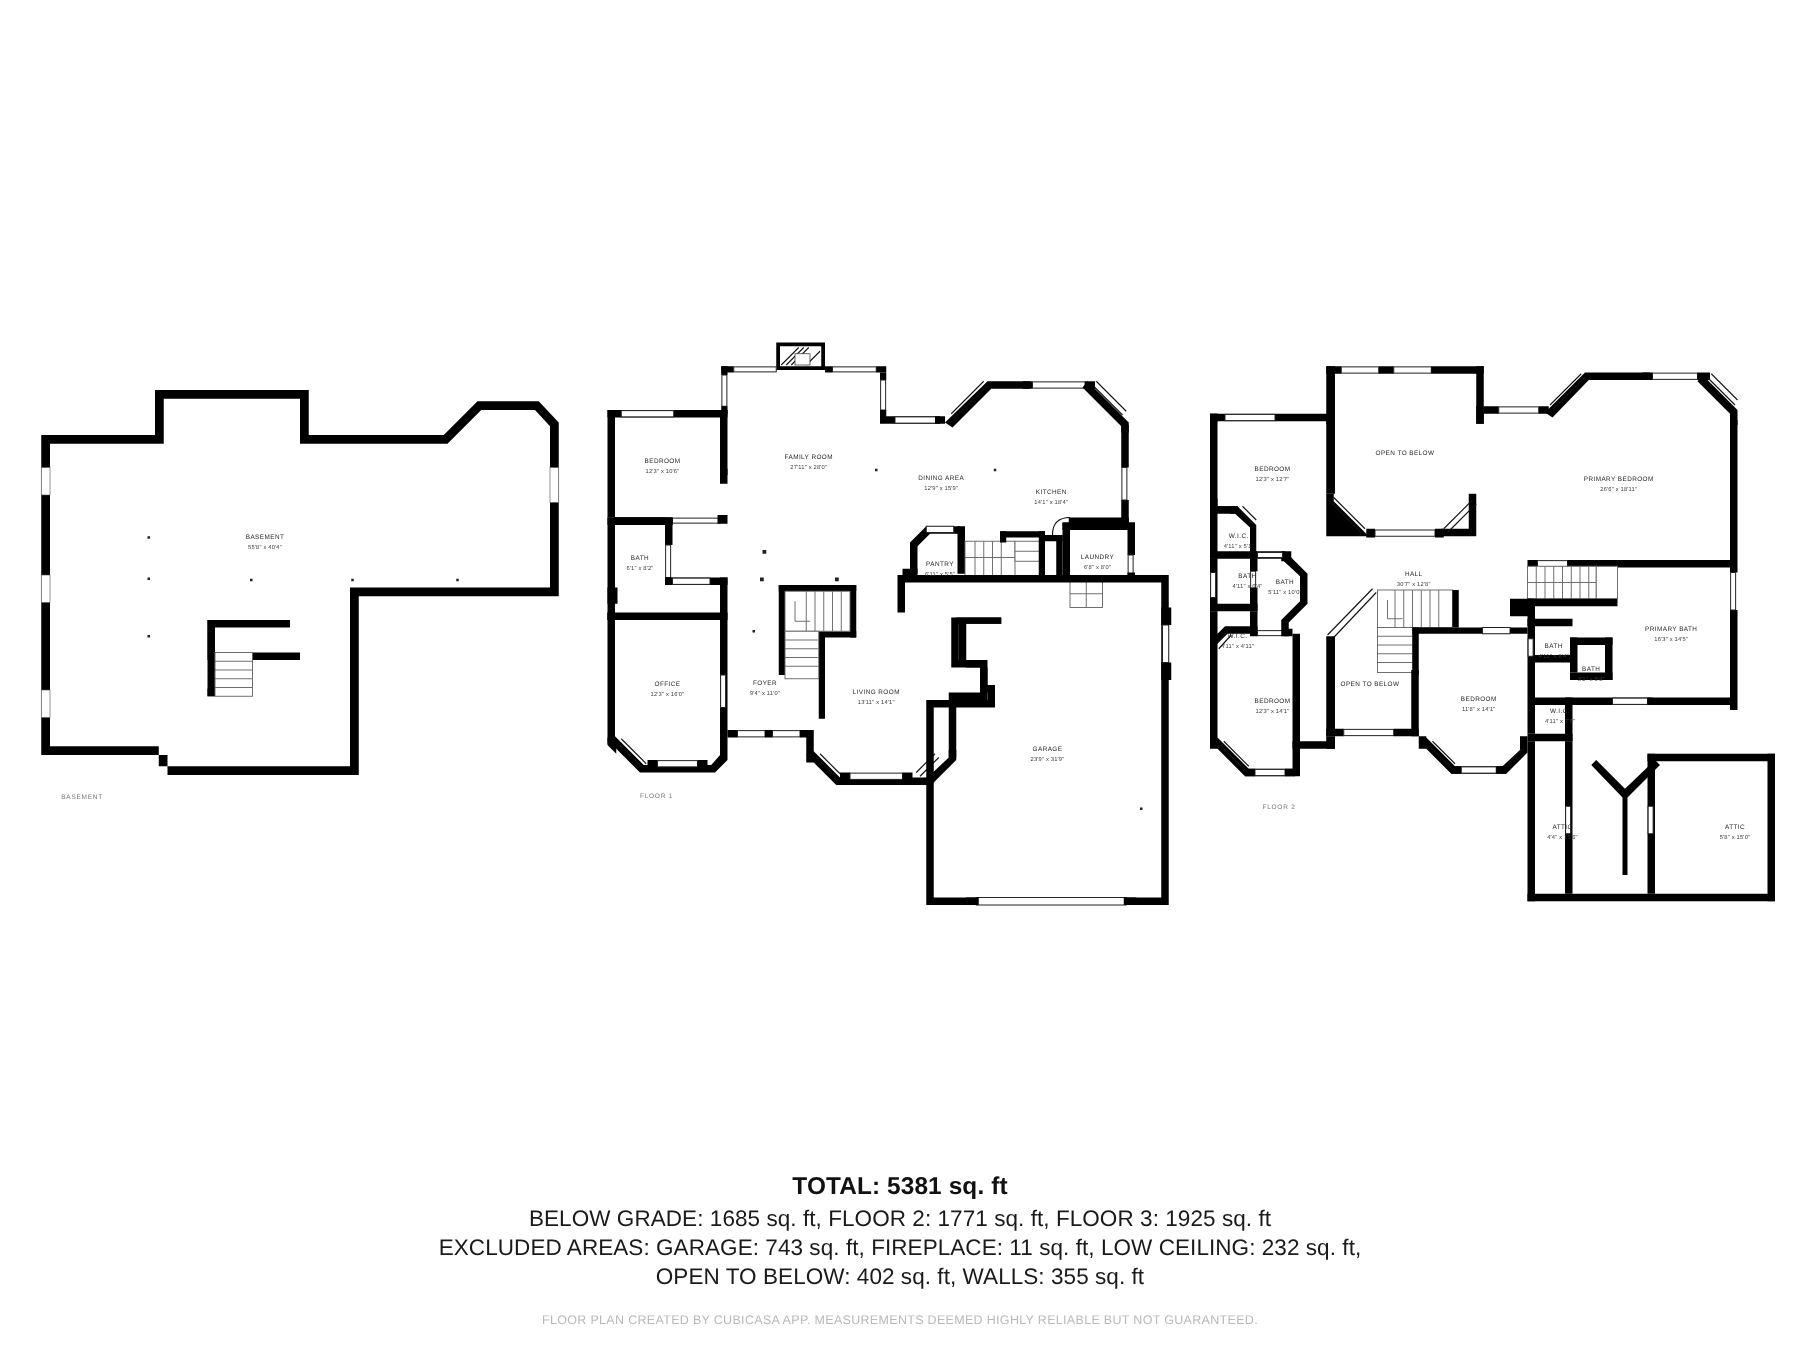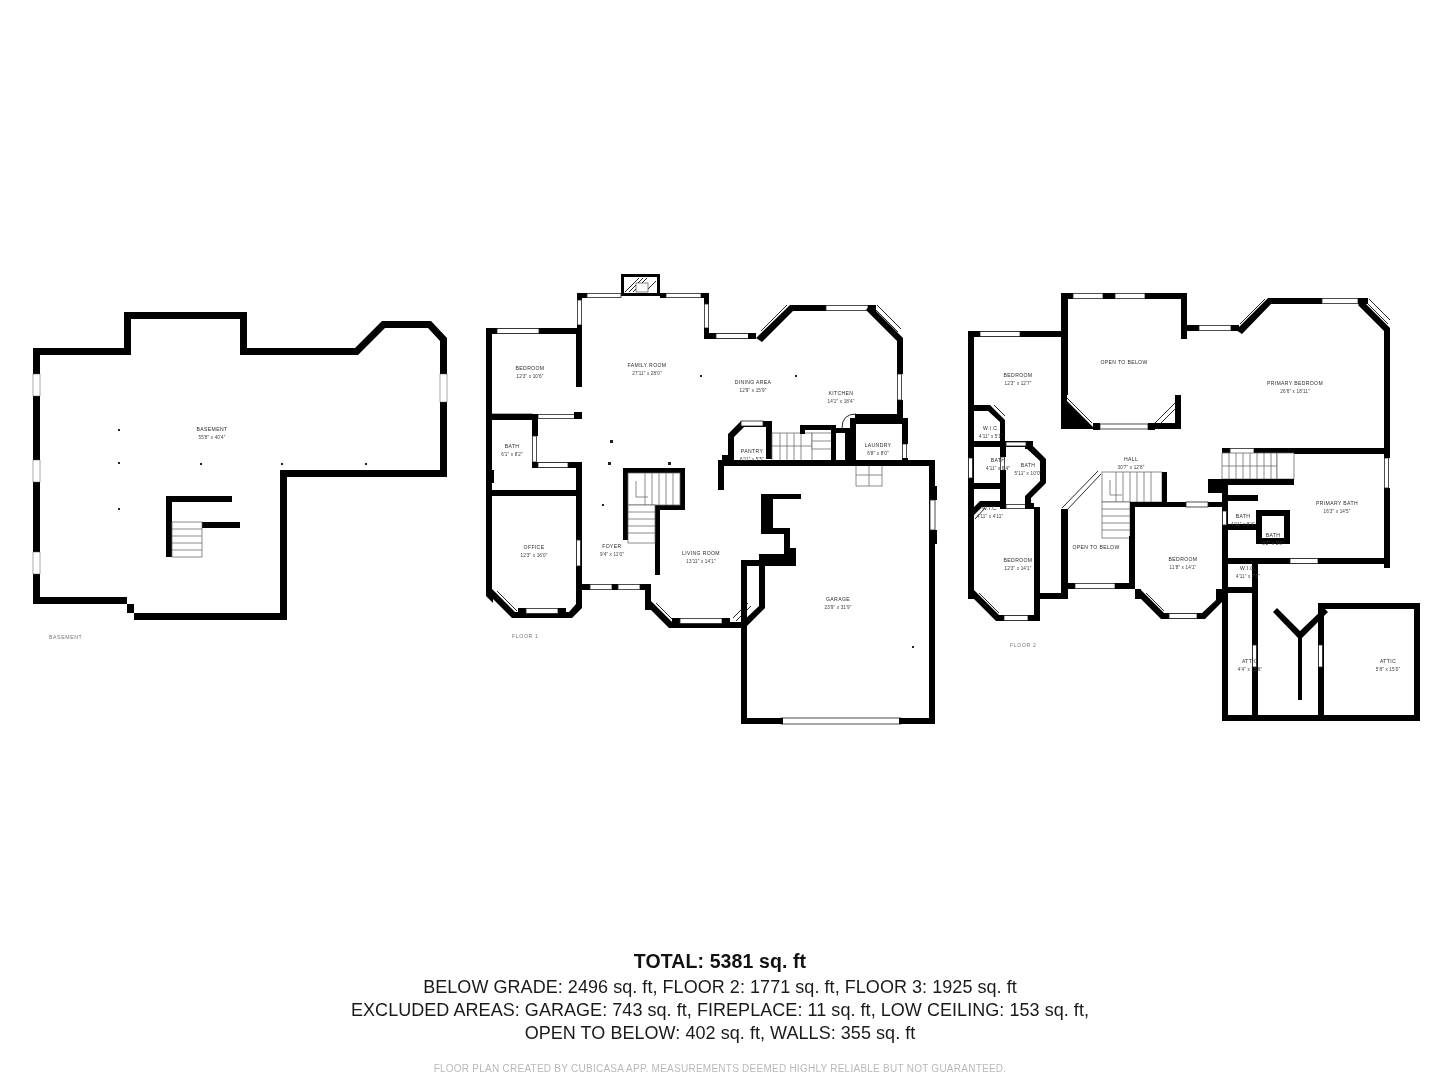--- a/index.html
+++ b/index.html
@@ -16,21 +16,21 @@
   .wall{fill:#000000;}
   .thinline{stroke:#111;stroke-width:.9;fill:none;}
   .stair{stroke:#666;stroke-width:.75;fill:#fff;}
   .winline{stroke:#222;stroke-width:.8;fill:#fff;}
   .dot{fill:#222;}
 
   #summary{
     position:absolute;left:0;right:0;top:938px;text-align:center;
   }
   #summary .total{
-    font-size:19.5px;font-weight:bold;color:#111;letter-spacing:.1px;margin:12px 0 3px 0;
+    font-size:19.5px;font-weight:bold;color:#111;letter-spacing:.1px;margin:0 0 3px 0;
     font-family:"Liberation Sans","DejaVu Sans",sans-serif;
   }
   #summary .line{
     font-size:18px;color:#1a1a1a;line-height:23px;letter-spacing:.05px;
     font-family:"Liberation Sans","DejaVu Sans",sans-serif;white-space:nowrap;
   }
   #summary .disclaimer{
     margin-top:18px;font-size:10px;color:#b9b9b9;letter-spacing:.25px;
     font-family:"Liberation Sans","DejaVu Sans",sans-serif;
   }
@@ -491,17 +491,17 @@
     <text class="room-name" x="1388" y="663">ATTIC</text>
     <text class="room-dim" x="1388" y="671">5'8" x 15'0"</text>
 
     <text class="floor-caption" x="1010" y="647">FLOOR 2</text>
   </g>
 
 </svg>
 
 <div id="summary">
   <div class="total">TOTAL: 5381 sq. ft</div>
-  <div class="line">BELOW GRADE: 2496 sq. ft, FLOOR 2: 1771 sq. ft, FLOOR 3: 1925 sq. ft</div>
-  <div class="line">EXCLUDED AREAS: GARAGE: 743 sq. ft, FIREPLACE: 11 sq. ft, LOW CEILING: 153 sq. ft,</div>
+  <div class="line">BELOW GRADE: 1685 sq. ft, FLOOR 2: 1771 sq. ft, FLOOR 3: 1925 sq. ft</div>
+  <div class="line">EXCLUDED AREAS: GARAGE: 743 sq. ft, FIREPLACE: 11 sq. ft, LOW CEILING: 232 sq. ft,</div>
   <div class="line">OPEN TO BELOW: 402 sq. ft, WALLS: 355 sq. ft</div>
   <div class="disclaimer">FLOOR PLAN CREATED BY CUBICASA APP. MEASUREMENTS DEEMED HIGHLY RELIABLE BUT NOT GUARANTEED.</div>
 </div>
 
 </body></html>

